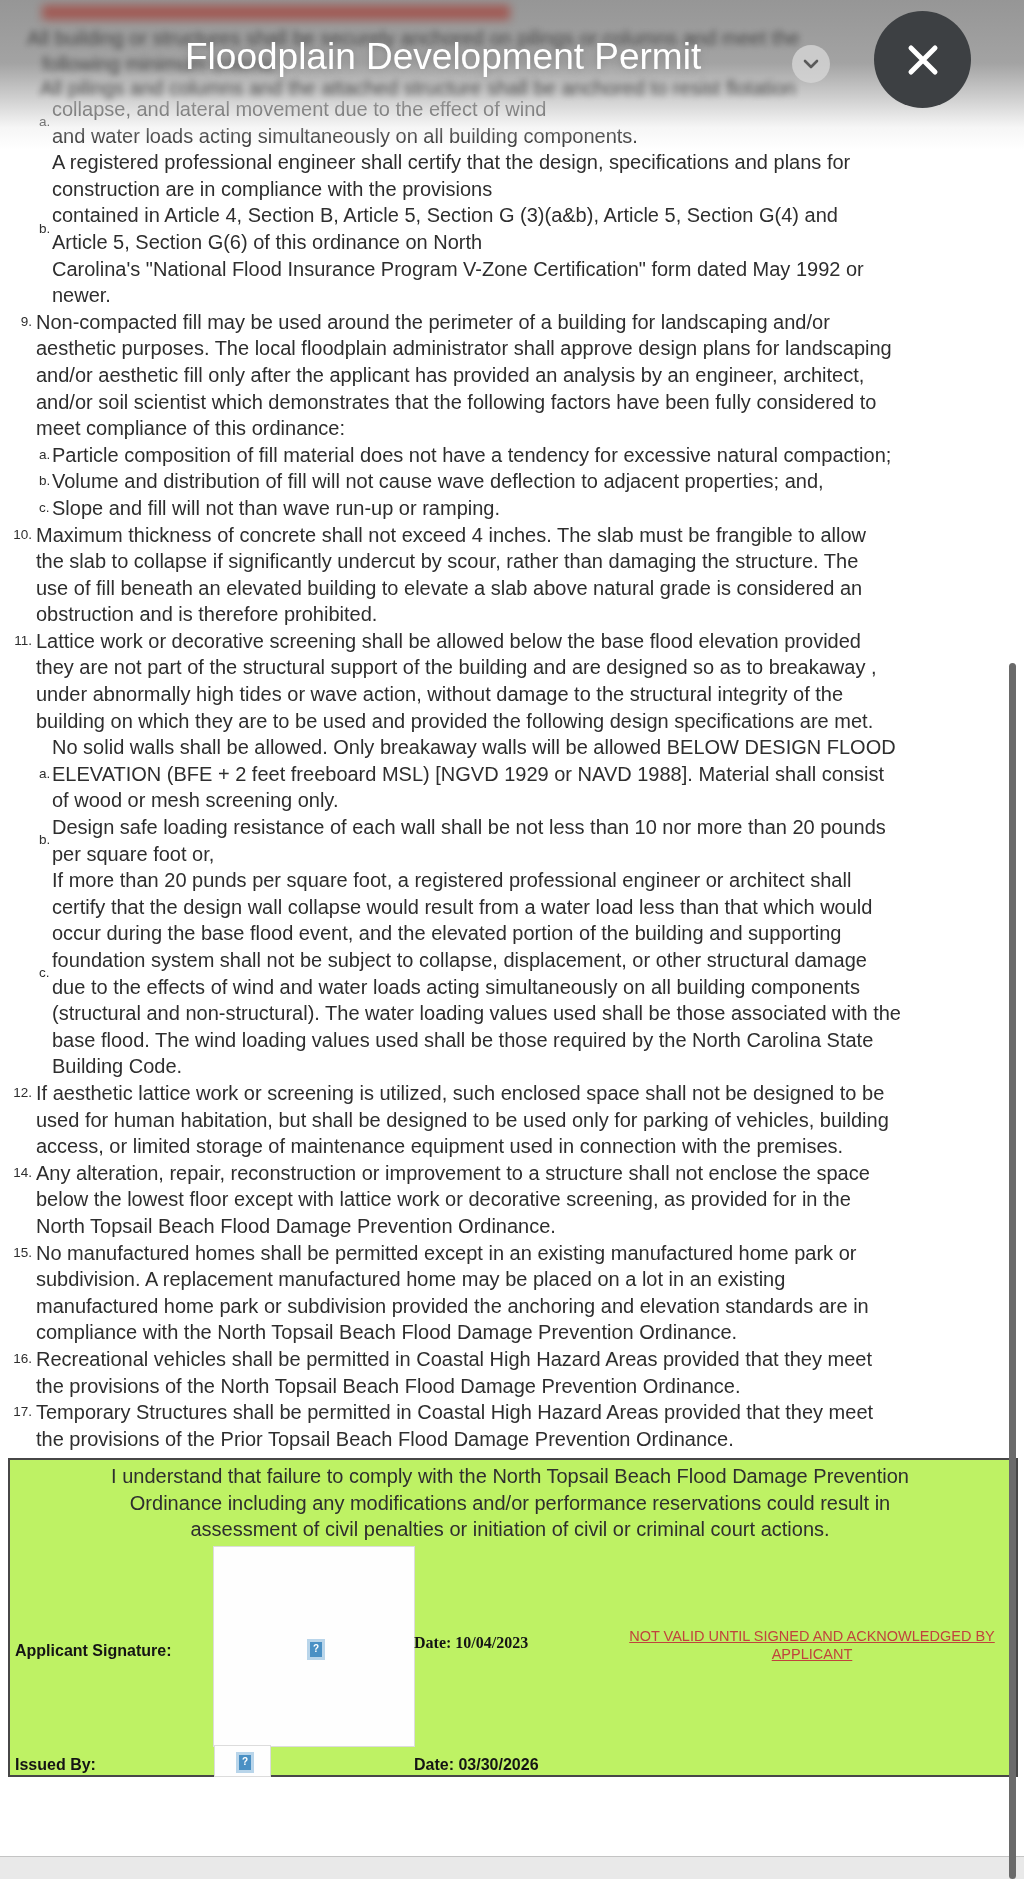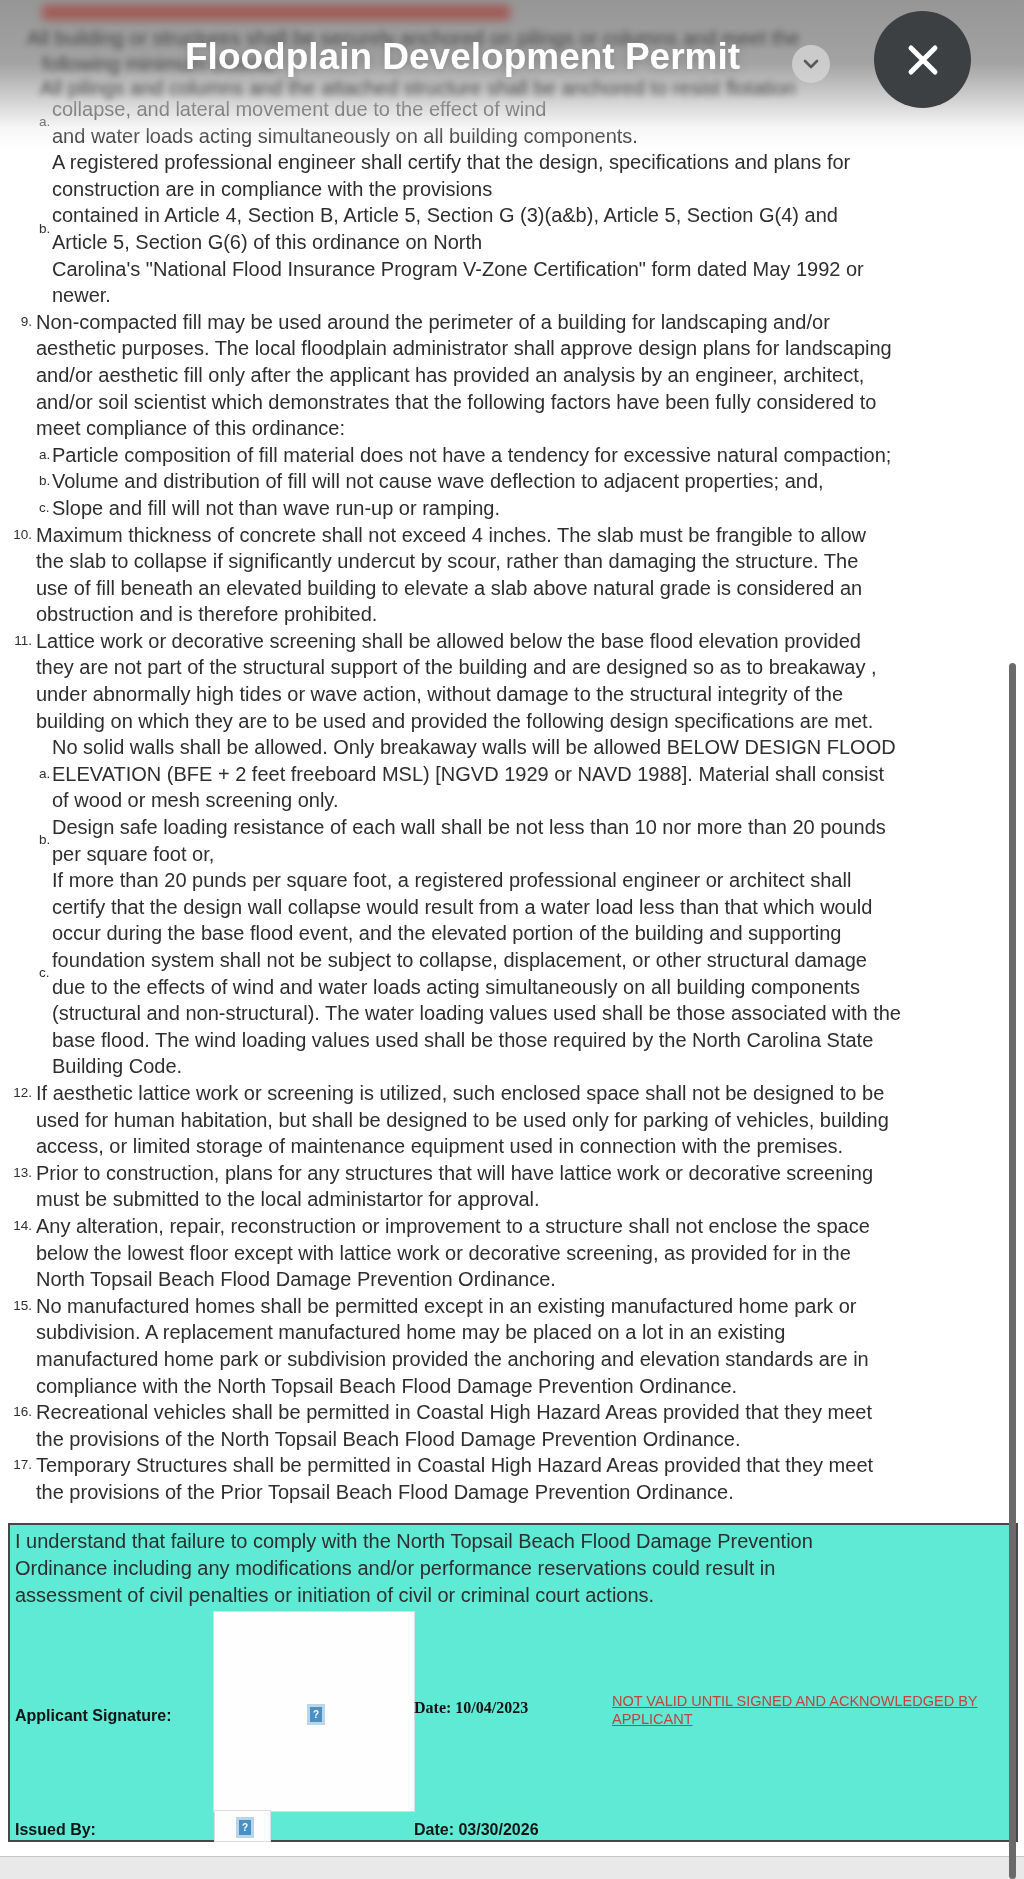--- a/index.html
+++ b/index.html
@@ -27,23 +27,23 @@
   .row .marker-letter{
     flex:0 0 13px;font-size:13.5px;line-height:26.6px;color:#2e2e2e;
     align-self:center;text-align:left;
   }
   .row .itext{flex:1 1 auto;min-width:0;}
   .intro{margin-left:26px;}
   .sub{margin-left:3px;}
 
   
   .ack-box{
-    position:relative;margin-top:18px;margin-left:-2px;
+    position:relative;margin-top:6px;margin-left:-2px;
     width:1006px;height:315px;
-    border:2px solid #474747;background:#5eead4;
+    border:2px solid #474747;background:#bef264;text-align:center;
   }
   .ack-text{position:absolute;left:5px;top:3px;width:990px;font-size:20px;line-height:26.6px;}
   .sig-area{position:absolute;left:203px;top:86px;width:200px;height:199px;border:1px solid #dcdcdc;background:#fefefe;}
   .issued-box{position:absolute;left:204px;top:285px;width:55px;height:30px;border:1px solid #dcdcdc;background:#fefefe;}
   .lab{position:absolute;font-size:16px;font-weight:bold;color:#141414;white-space:nowrap;}
   .broken-img{
     position:absolute;width:12px;height:15px;
     background:#4a90c4;border:3px solid #b9d5ea;
     color:#ffffff;font-size:10px;font-weight:bold;
     display:flex;align-items:center;justify-content:center;
@@ -89,21 +89,21 @@
   }
   .blur-line{
     position:absolute;font-size:20px;color:#3c3c3c;
     filter:blur(3.2px);white-space:nowrap;opacity:0.9;
   }
   .blur-l1{left:27px;top:27px;}
   .blur-l2{left:42px;top:53px;}
   .blur-l3{left:40px;top:77px;}
   .modal-title{
     position:absolute;left:185px;top:36px;
-    font-size:37px;font-weight:bold;color:#ffffff;
+    font-size:37px;font-weight:normal;color:#ffffff;
     text-shadow:0 0 8px rgba(110,110,110,0.55);
     white-space:nowrap;
   }
   .chevron-btn{
     position:absolute;left:792px;top:45px;width:38px;height:38px;
     border-radius:50%;background:rgba(214,214,214,0.8);
     display:flex;align-items:center;justify-content:center;
     cursor:pointer;border:none;padding:0;
   }
   .close-btn{
@@ -202,27 +202,20 @@
         </div>
         <div class="row">
           <span class="marker-num">12.</span>
           <div class="itext">
             <div class="pre">If aesthetic lattice work or screening is utilized, such enclosed space shall not be designed to be
 used for human habitation, but shall be designed to be used only for parking of vehicles, building
 access, or limited storage of maintenance equipment used in connection with the premises.</div>
           </div>
         </div>
         <div class="row">
-          <span class="marker-num">13.</span>
-          <div class="itext">
-            <div class="pre">Prior to construction, plans for any structures that will have lattice work or decorative screening
-must be submitted to the local administartor for approval.</div>
-          </div>
-        </div>
-        <div class="row">
           <span class="marker-num">14.</span>
           <div class="itext">
             <div class="pre">Any alteration, repair, reconstruction or improvement to a structure shall not enclose the space
 below the lowest floor except with lattice work or decorative screening, as provided for in the
 North Topsail Beach Flood Damage Prevention Ordinance.</div>
           </div>
         </div>
         <div class="row">
           <span class="marker-num">15.</span>
           <div class="itext">

